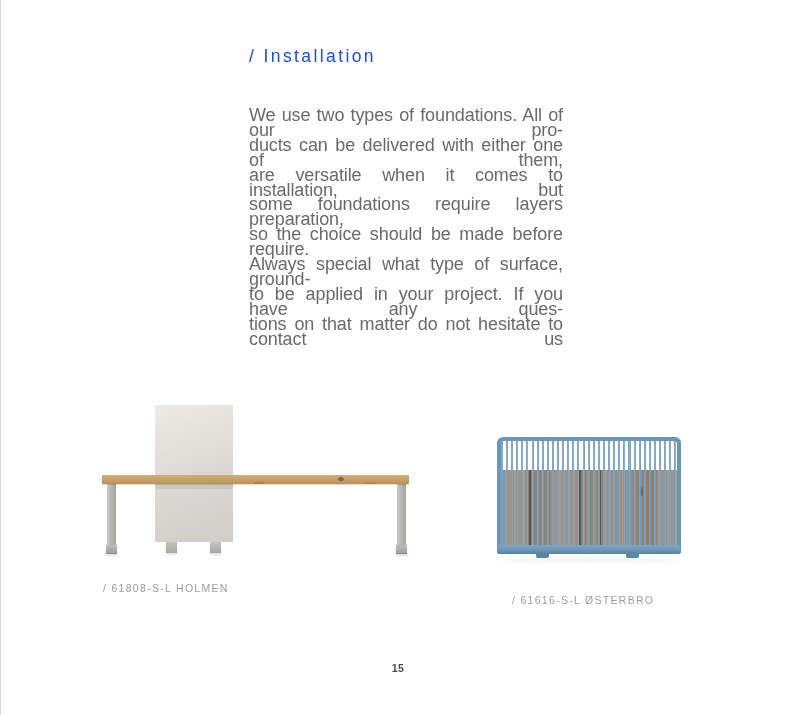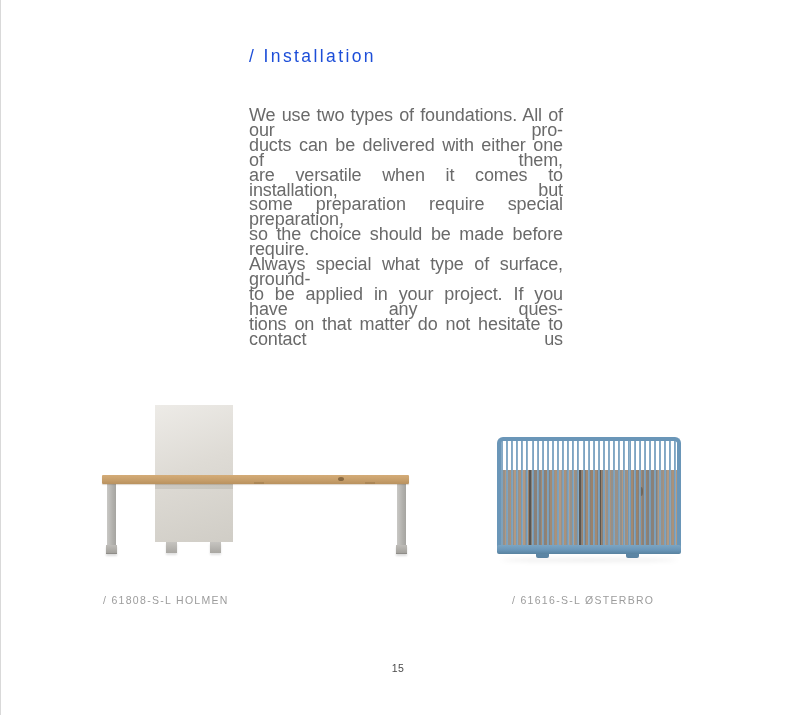--- a/index.html
+++ b/index.html
@@ -142,44 +142,45 @@
 
   
   .label {
     position: absolute;
     font-size: 10.5px;
     font-weight: 300;
     letter-spacing: 1.3px;
     color: #9c9c9c;
     white-space: nowrap;
   }
-  .label-bench { left: 103px; top: 582px; margin-top: 12px; }
+  .label-bench { left: 103px; top: 582px; }
   .label-fence { left: 497px; top: 594px; margin-left: 15px; }
   .pagenum {
     position: absolute;
     left: 0; top: 662px; width: 796px;
     text-align: center;
     font-size: 10.5px;
     color: #4a4a4a;
     letter-spacing: 0.5px;
+    font-weight: bold;
   }
 </style>
 </head>
 <body>
 
 <div class="page">
   <div class="page-edge"></div>
 
   <h1 class="title">/ Installation</h1>
 
   <div class="body-text">
       <div class="tline">We use two types of foundations. All of our pro-</div>
       <div class="tline">ducts can be delivered with either one of them,</div>
       <div class="tline">are versatile when it comes to installation, but</div>
-      <div class="tline">some preparation require special preparation,</div>
+      <div class="tline">some foundations require layers preparation,</div>
       <div class="tline">so the choice should be made before require.</div>
       <div class="tline">Always special what type of surface, ground-</div>
       <div class="tline">to be applied in your project. If you have any ques-</div>
       <div class="tline">tions on that matter do not hesitate to contact us</div>
     </div>
 
   <div class="bench">
     <div class="b-panel"></div>
     <div class="b-panel-shadow"></div>
     <div class="b-pfoot one"></div>

